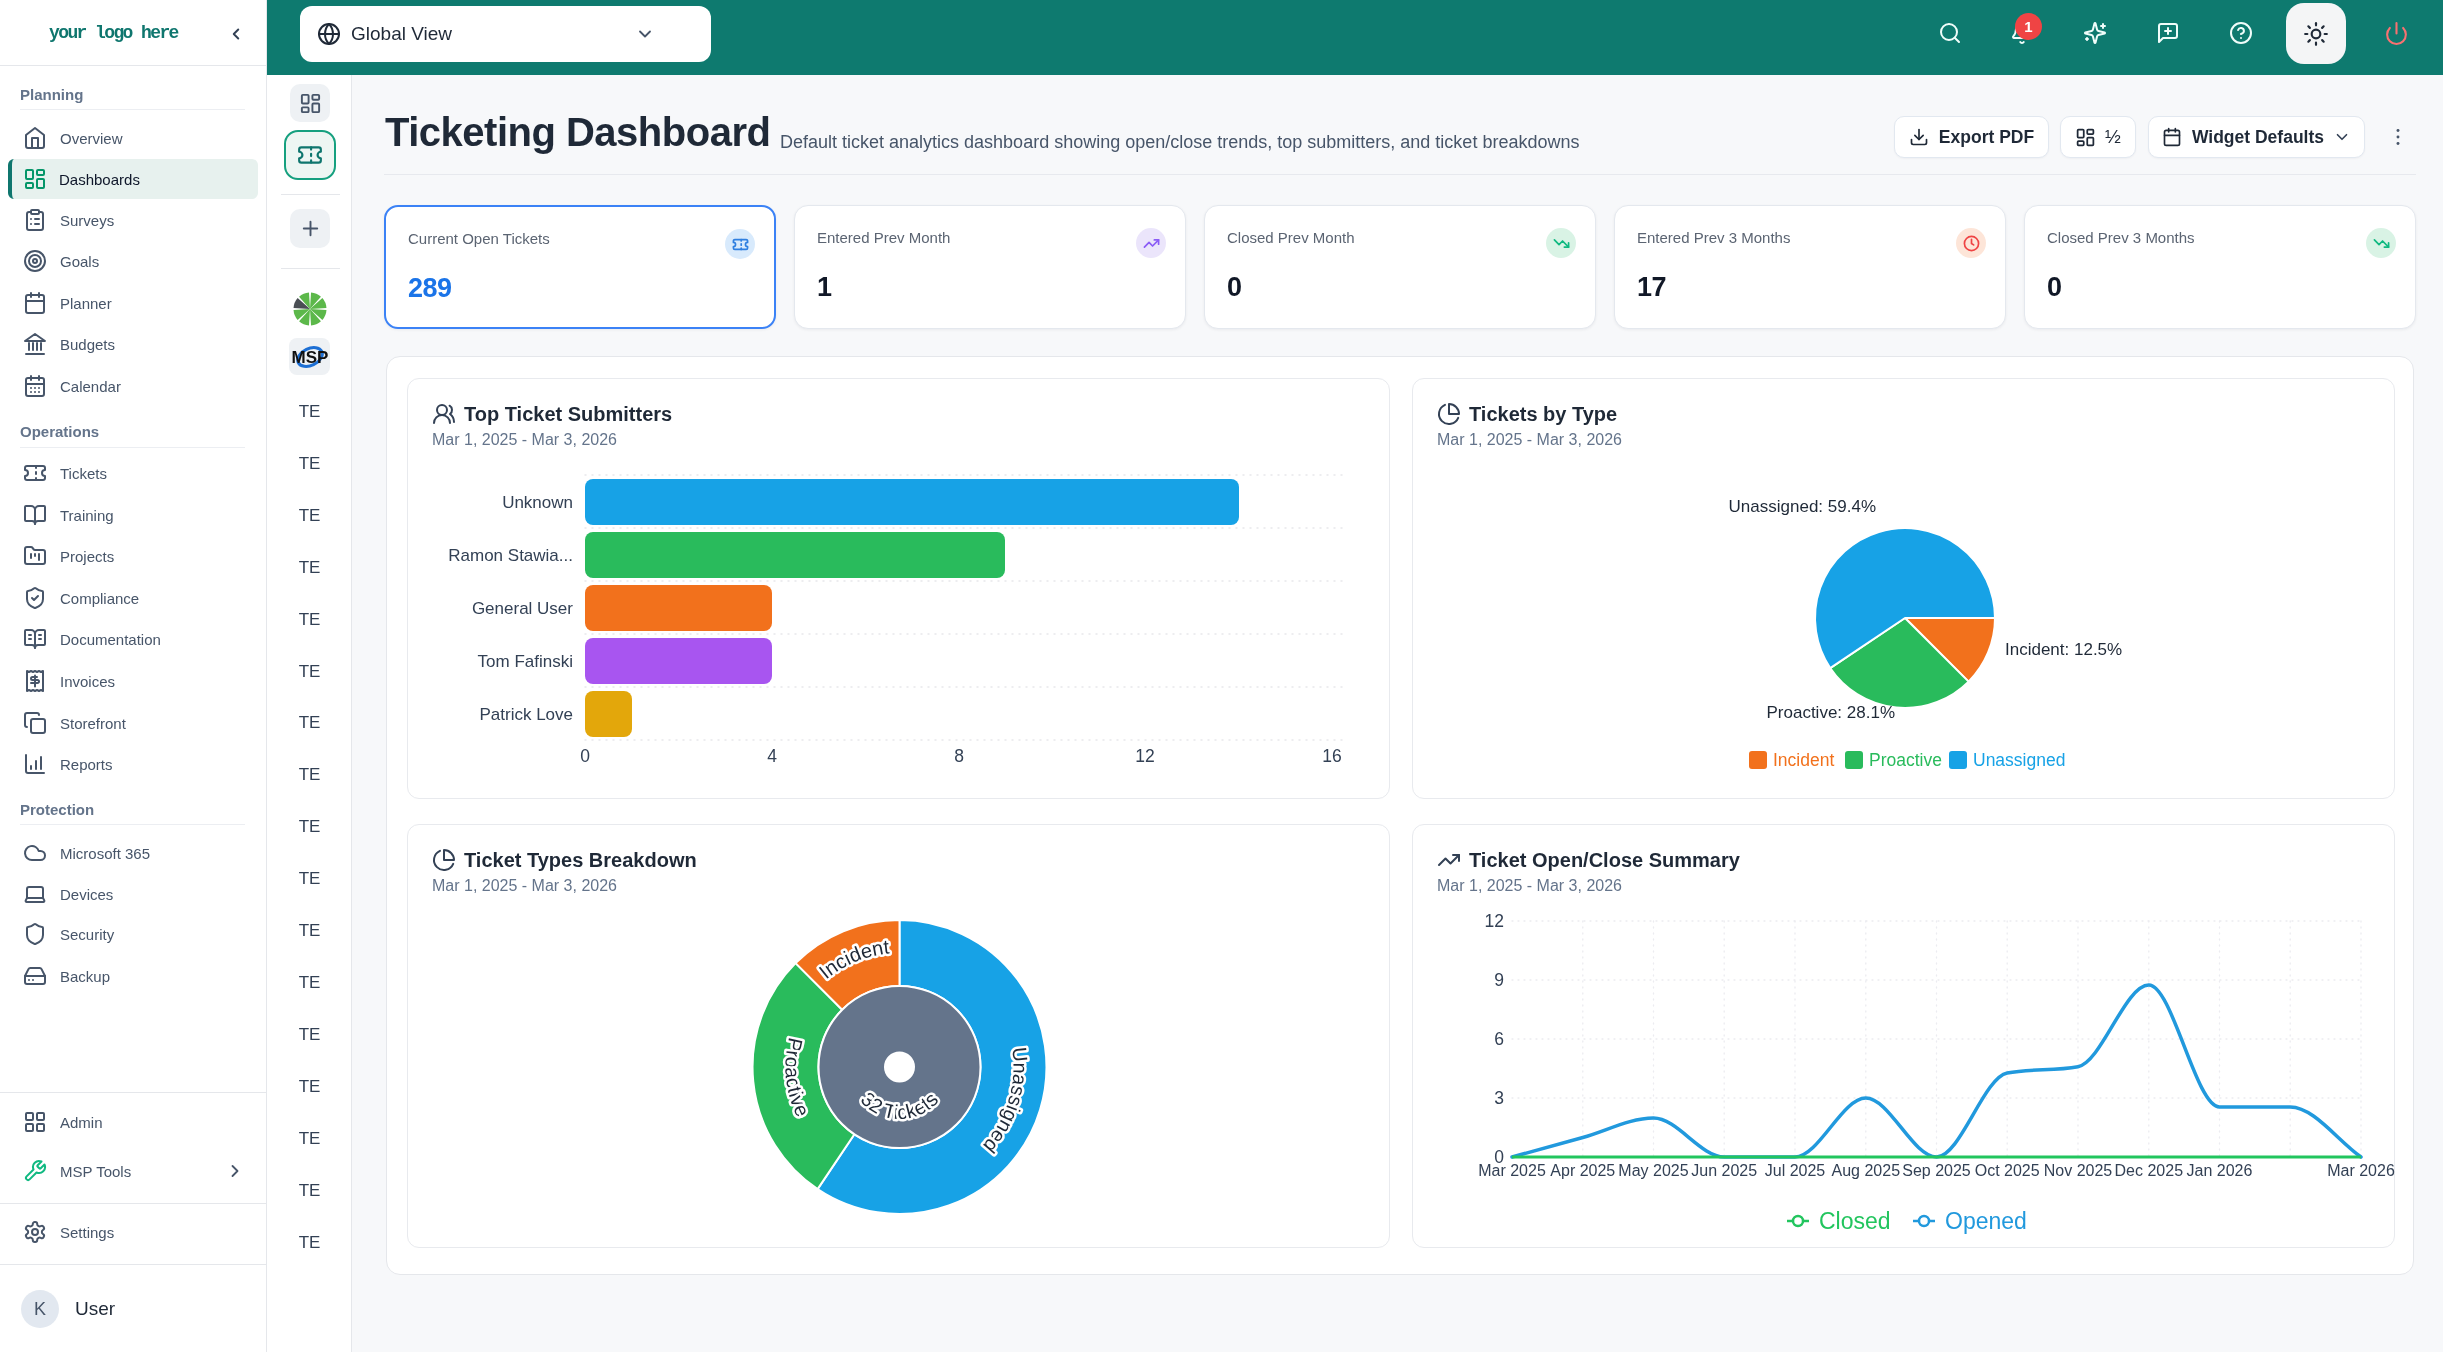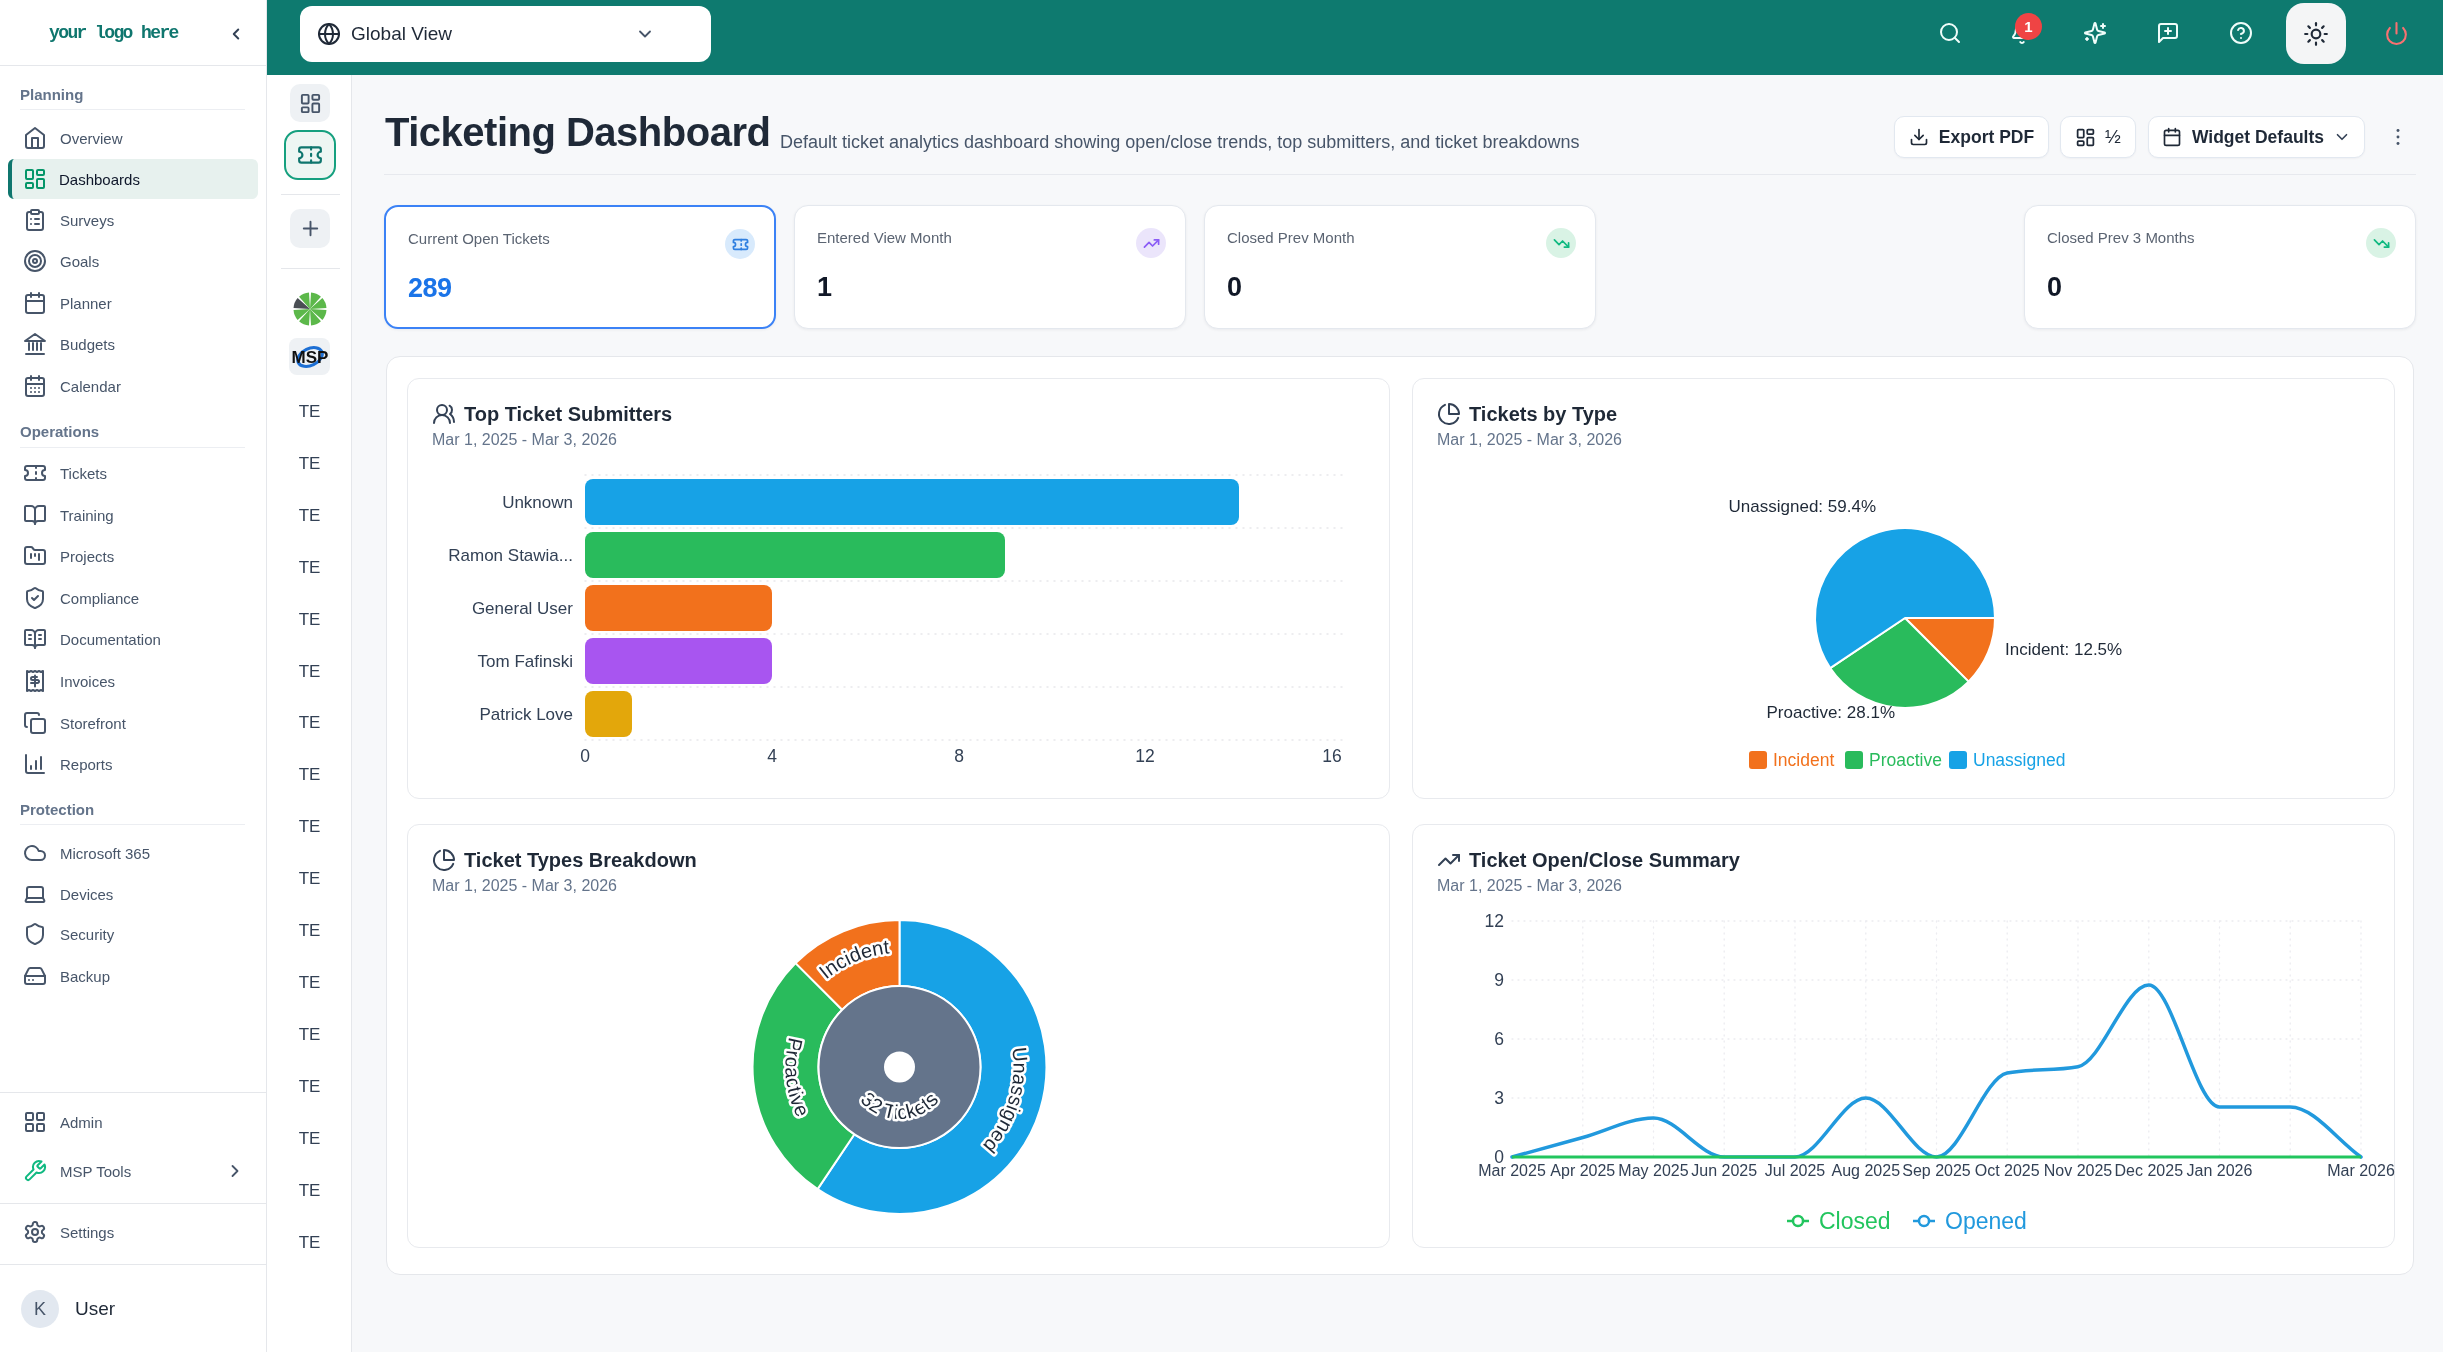--- a/index.html
+++ b/index.html
@@ -353,36 +353,46 @@
     <div class="ico" style="background:#d8eafc;">
         <svg class="ic" width="17" height="17" viewBox="0 0 24 24" fill="none" stroke="#2f7fe0" stroke-width="2.4" stroke-linecap="round" stroke-linejoin="round">
           <path d="M2 9a3 3 0 0 1 0 6v2a2 2 0 0 0 2 2h16a2 2 0 0 0 2-2v-2a3 3 0 0 1 0-6V7a2 2 0 0 0-2-2H4a2 2 0 0 0-2 2Z"></path>
           <path d="M13 5v2"></path>
           <path d="M13 17v2"></path>
           <path d="M13 11v2"></path>
         </svg>
       </div>
   </div>
   <div class="card" style="left:442px;">
-    <div class="lbl">Entered View Month</div>
+    <div class="lbl">Entered Prev Month</div>
     <div class="num">1</div>
     <div class="ico" style="background:#ebe5fb;">
         <svg class="ic" width="17" height="17" viewBox="0 0 24 24" fill="none" stroke="#8b5cf6" stroke-width="2.4" stroke-linecap="round" stroke-linejoin="round">
           <path d="M16 7h6v6"></path>
           <path d="m22 7-8.5 8.5-5-5L2 17"></path>
         </svg>
       </div>
   </div>
   <div class="card" style="left:852px;">
     <div class="lbl">Closed Prev Month</div>
     <div class="num">0</div>
     <div class="ico" style="background:#d9f3e5;">
         <svg class="ic" width="17" height="17" viewBox="0 0 24 24" fill="none" stroke="#10b981" stroke-width="2.4" stroke-linecap="round" stroke-linejoin="round">
           <path d="M16 17h6v-6"></path>
           <path d="m22 17-8.5-8.5-5 5L2 7"></path>
+        </svg>
+      </div>
+  </div>
+  <div class="card" style="left:1262px;">
+    <div class="lbl">Entered Prev 3 Months</div>
+    <div class="num">17</div>
+    <div class="ico" style="background:#fde5d8;">
+        <svg class="ic" width="17" height="17" viewBox="0 0 24 24" fill="none" stroke="#ef4444" stroke-width="2.4" stroke-linecap="round" stroke-linejoin="round">
+          <circle cx="12" cy="12" r="10"></circle>
+          <path d="M12 6v6l3 2"></path>
         </svg>
       </div>
   </div>
   <div class="card" style="left:1672px;">
     <div class="lbl">Closed Prev 3 Months</div>
     <div class="num">0</div>
     <div class="ico" style="background:#d9f3e5;">
         <svg class="ic" width="17" height="17" viewBox="0 0 24 24" fill="none" stroke="#10b981" stroke-width="2.4" stroke-linecap="round" stroke-linejoin="round">
           <path d="M16 17h6v-6"></path>
           <path d="m22 17-8.5-8.5-5 5L2 7"></path>

